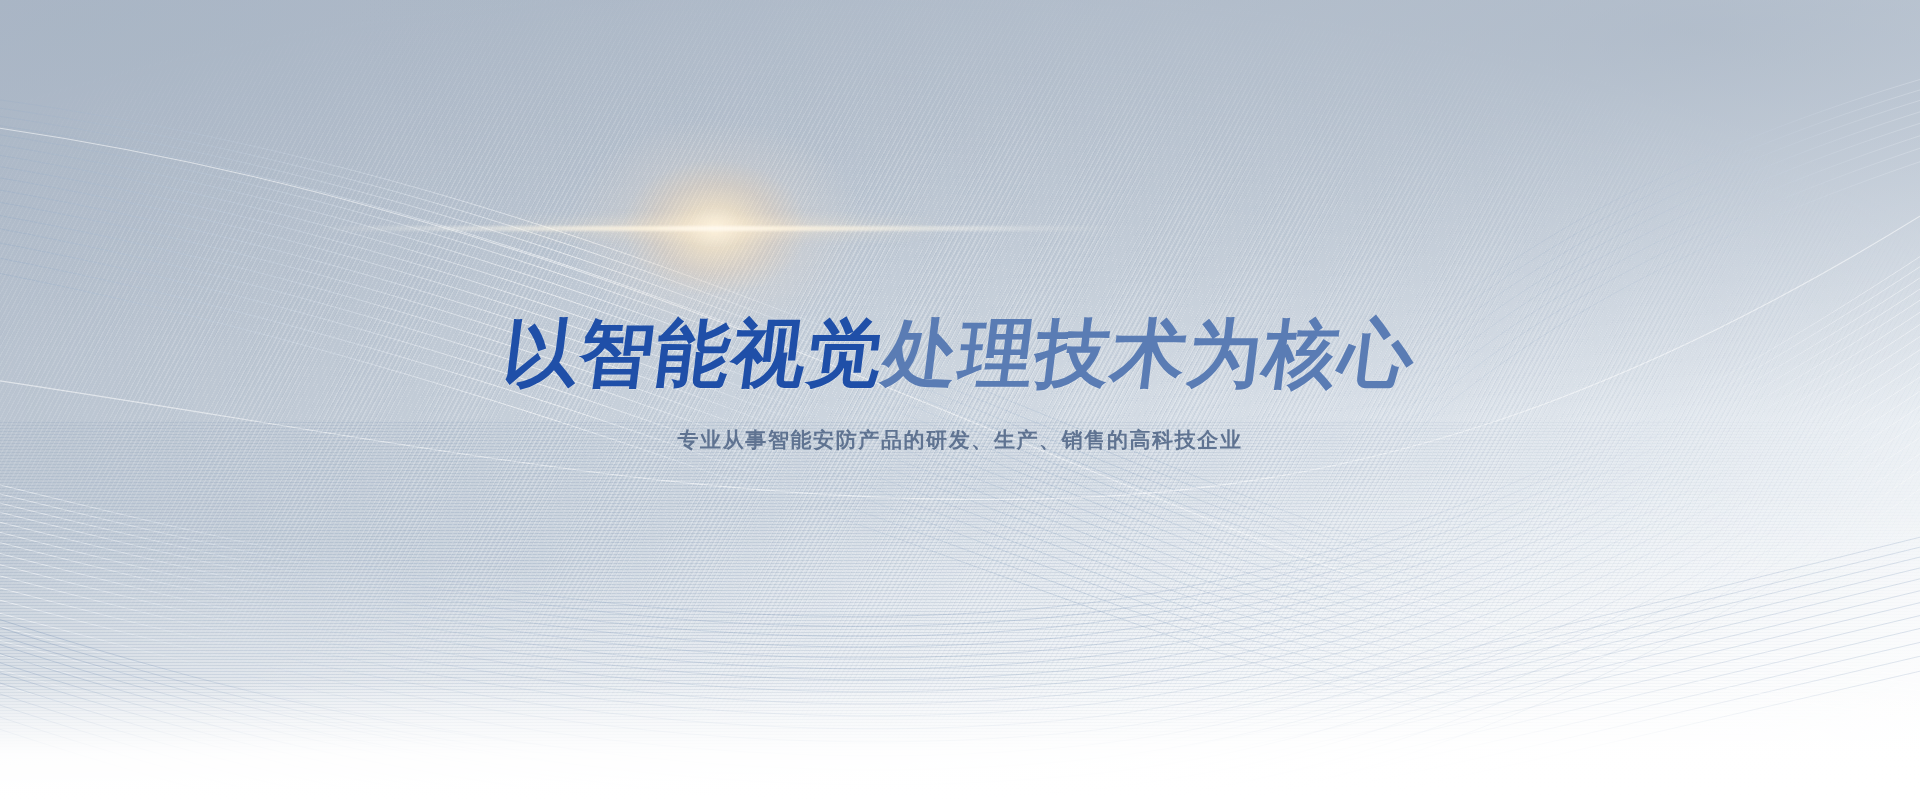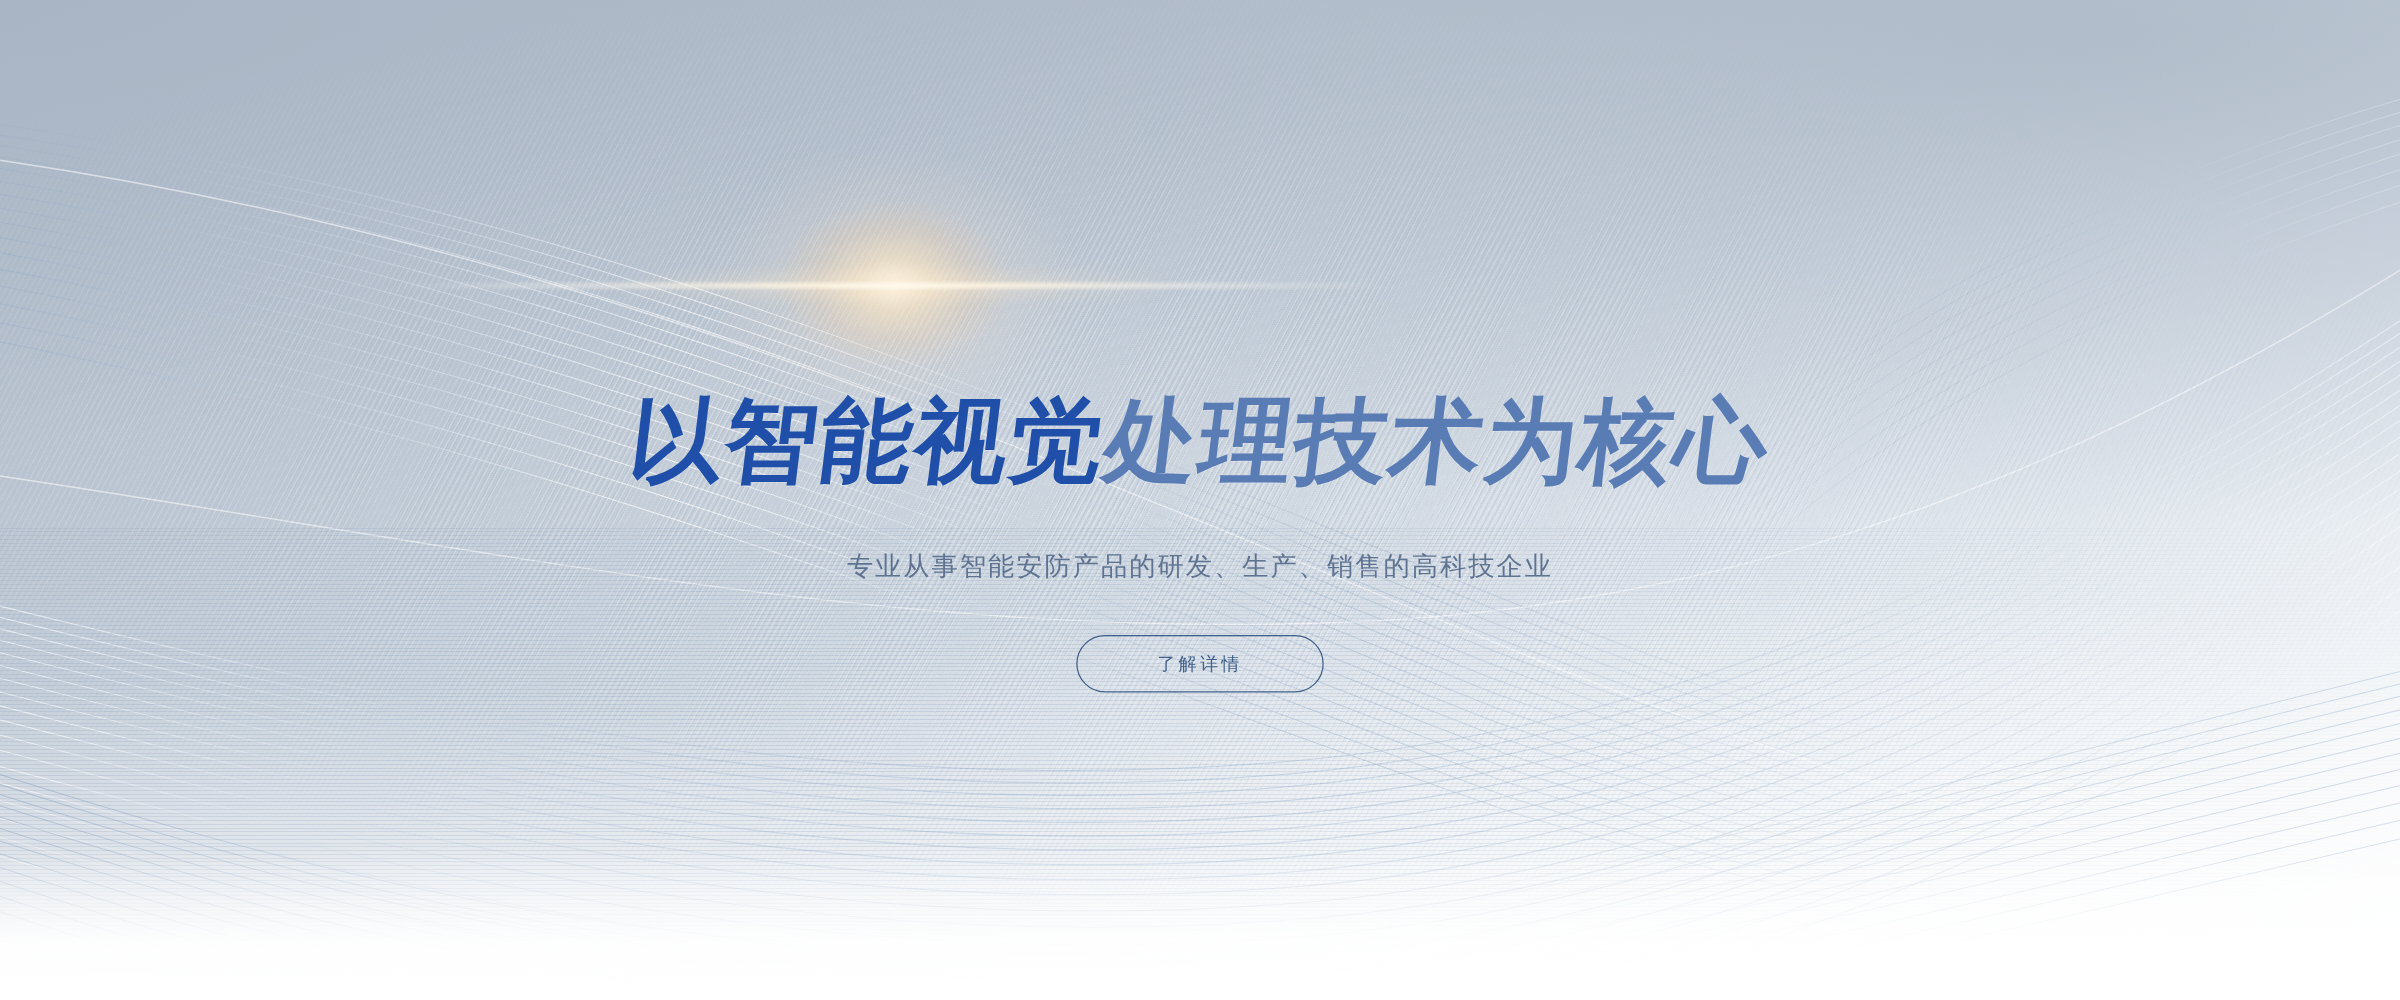--- a/index.html
+++ b/index.html
@@ -144,26 +144,26 @@
   }
   .headline .seg{
     display:inline-block;
     font-weight:900;
     text-shadow:0 1px 0 rgba(255,255,255,.18);
   }
   .headline .seg-a{ color:#1f4fa8; }
   .headline .seg-b{ color:#5a7cb4; }
 
   .subtitle{
-    position:absolute;left:0;top:418px;width:1920px;
+    position:absolute;left:0;top:404px;width:1920px;
     font-size:21px;
     line-height:30px;
     letter-spacing:1.6px;
     color:#5f7391;
-    font-weight:400;
+    font-weight:700;
   }
 
   .cta-wrap{
     position:absolute;left:0;top:508px;width:1920px;
     display:flex;justify-content:center;
   }
   .cta{
     display:flex;align-items:center;justify-content:center;
     width:198px;height:46px;
     border:1.6px solid #41608a;
@@ -313,18 +313,15 @@
   <div class="flare-streak"></div>
 
   <div class="bottom-fade"></div>
 
   <div class="content">
 
     <h1 class="headline"><span class="seg seg-a">以智能视觉</span><span class="seg seg-b">处理技术为核心</span></h1>
 
     <p class="subtitle">专业从事智能安防产品的研发、生产、销售的高科技企业</p>
 
-    <div class="cta-wrap">
-      <button class="cta" type="button">了解详情</button>
-    </div>
 
   </div>
 </div>
 
 </body></html>

